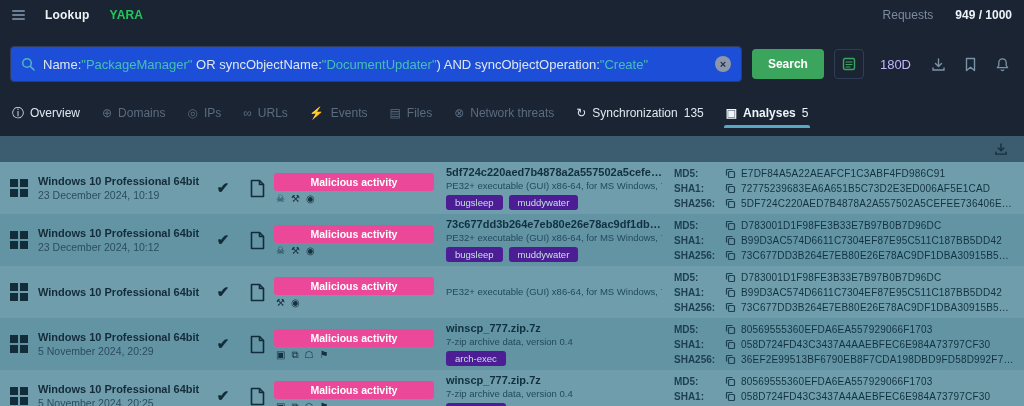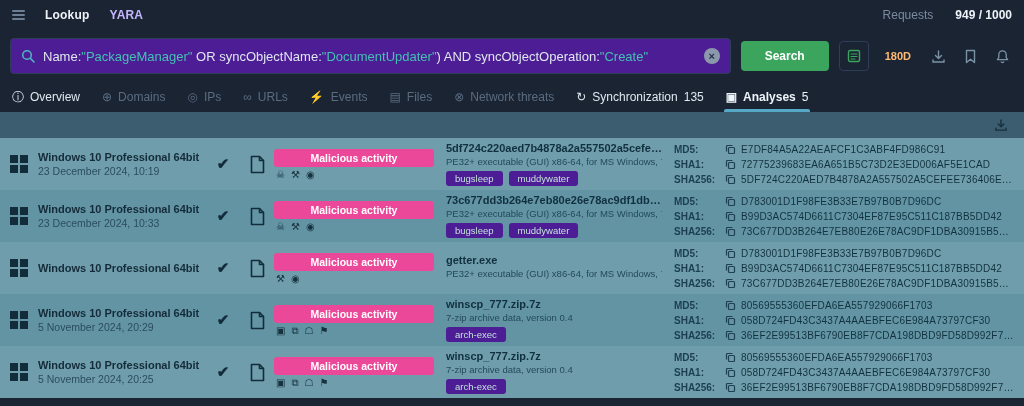--- a/index.html
+++ b/index.html
@@ -1,44 +1,44 @@
 <!DOCTYPE html>
 <html><head>
 <meta charset="utf-8">
 <style>
   * { margin:0; padding:0; box-sizing:border-box; }
   html,body { background:#10161f; }
   body { font-family:"Liberation Sans", sans-serif; }
-  #app { width:1024px; height:406px; background:#1a2433; overflow:hidden; display:flex; flex-direction:column; }
+  #app { width:1024px; height:406px; background:#1a2433; overflow:hidden; display:flex; flex-direction:column;gap:8px; }
 
   
   .topbar { height:30px; display:flex; align-items:center; padding:0 12px; gap:20px; flex:none; }
   .menu-icon { display:flex; flex-direction:column; gap:2px; cursor:pointer; }
   .menu-icon i { display:block; width:13px; height:2px; background:#6b7e93; border-radius:1px; }
-  .top-tab { font-size:12px; font-weight:bold; color:#c4b5fd; cursor:pointer; letter-spacing:.2px; }
+  .top-tab { font-size:12px; font-weight:bold; color:#22c55e; cursor:pointer; letter-spacing:.2px; }
   .top-tab.active { color:#eef3f8; }
   .top-spacer { flex:1; }
   .requests-label { color:#7c8aa0; font-size:12px; }
   .requests-value { color:#eef3f8; font-size:12px; font-weight:bold; margin-left:2px; }
 
   
   .search-row { height:52px; display:flex; align-items:center; padding:0 10px; gap:10px; flex:none; }
-  .search-box { flex:1; height:36px; background:#4c1d95; border:1px solid #2f3d58; border-radius:4px;
+  .search-box { flex:1; height:36px; background:#1d4ed8; border:1px solid #2f3d58; border-radius:4px;
                 display:flex; align-items:center; padding:0 10px; gap:8px; min-width:0; }
   .q { flex:1; display:flex; overflow:hidden; font-size:13px; }
   .q span { white-space:pre; }
   .q .plain { color:#dfe7ef; }
   .q .val { color:#45c0b2; }
   .clear-btn { width:16px; height:16px; flex:none; border-radius:50%; background:#8b98ab; color:#243049;
                font-size:11px; font-weight:bold; line-height:16px; text-align:center; cursor:pointer; }
   .search-btn { background:#3ba55d; color:#fff; font-size:12px; font-weight:bold; border:none;
-                border-radius:4px; height:30px; padding:0 24px; cursor:pointer; }
+                border-radius:4px; height:30px; padding:0 16px; cursor:pointer; }
   .list-btn { width:30px; height:30px; border:1px solid #2f3d58; background:transparent; border-radius:4px;
               display:flex; align-items:center; justify-content:center; cursor:pointer; }
-  .period-btn { background:transparent; border:none; color:#fdba74; font-size:11px; font-weight:bold;
+  .period-btn { background:transparent; border:none; color:#c4b5fd; font-size:13px; font-weight:normal;
                 padding:0 6px; cursor:pointer; }
   .icon-btn { color:#7b93a6; display:flex; align-items:center; padding:0 4px; cursor:pointer; }
 
   
   .tabs { height:30px; display:flex; align-items:center; gap:22px; padding:0 12px; flex:none; }
   .tab { height:100%; display:flex; align-items:center; gap:6px; font-size:12px; color:#5b6c80;
          position:relative; cursor:pointer; white-space:nowrap; }
   .tab .ticon { font-size:12px; line-height:1; }
   .tab .cnt { font-weight:normal; }
   .tab.normal { color:#dfe8f0; }
@@ -263,21 +263,21 @@
 
   <div class="trow alt">
     <span class="win-icon">
             <i></i>
             <i></i>
             <i></i>
             <i></i>
           </span>
     <div class="col-os">
       <div class="os-name">Windows 10 Professional 64bit</div>
-      <div class="os-date">23 December 2024, 10:33</div>
+      <div class="os-date">23 December 2024, 10:12</div>
     </div>
     <span class="col-check">✔</span>
     <span class="col-doc">
       <svg width="15" height="19" viewBox="0 0 15 19">
         <path d="M1.5 1.5h8l4 4v12h-12z" fill="none" stroke="#132c3a" stroke-width="1.6" stroke-linejoin="round"></path>
         <path d="M9.5 1.5v4h4" fill="none" stroke="#132c3a" stroke-width="1.6" stroke-linejoin="round"></path>
       </svg>
     </span>
     <div class="col-verdict">
       <span class="badge">Malicious activity</span>
@@ -341,21 +341,20 @@
       </svg>
     </span>
     <div class="col-verdict">
       <span class="badge">Malicious activity</span>
       <span class="bicons">
               <span class="bicon">⚒</span>
               <span class="bicon">◉</span>
             </span>
     </div>
     <div class="col-file">
-      <div class="fname">getter.exe</div>
       <div class="ftype">PE32+ executable (GUI) x86-64, for MS Windows, 7 sections</div>
       <div class="tags"></div>
     </div>
     <div class="col-hash">
       <div class="hrow">
         <span class="hlabel">MD5:</span>
         <svg class="copy-svg" width="11" height="11" viewBox="0 0 11 11">
           <rect x="3.5" y="3.5" width="6" height="6" rx="1" fill="none" stroke="#1d4052" stroke-width="1.2"></rect>
           <path d="M7.5 1.5h-5a1 1 0 0 0-1 1v5" fill="none" stroke="#1d4052" stroke-width="1.2"></path>
         </svg>

